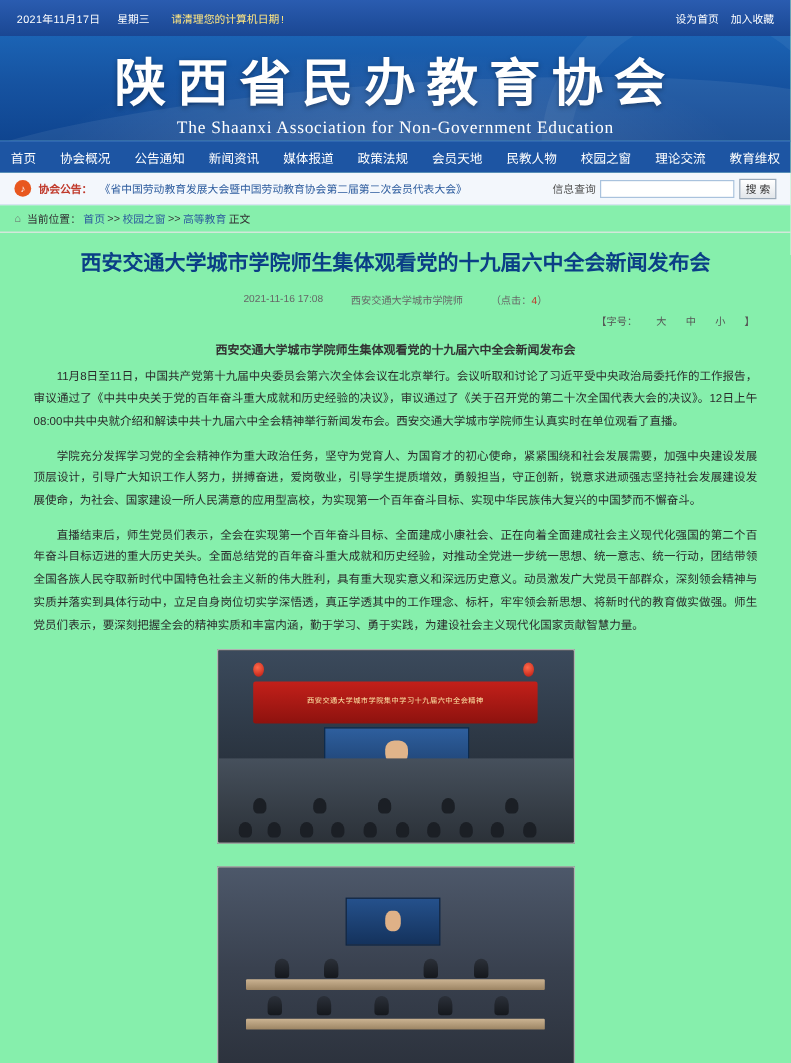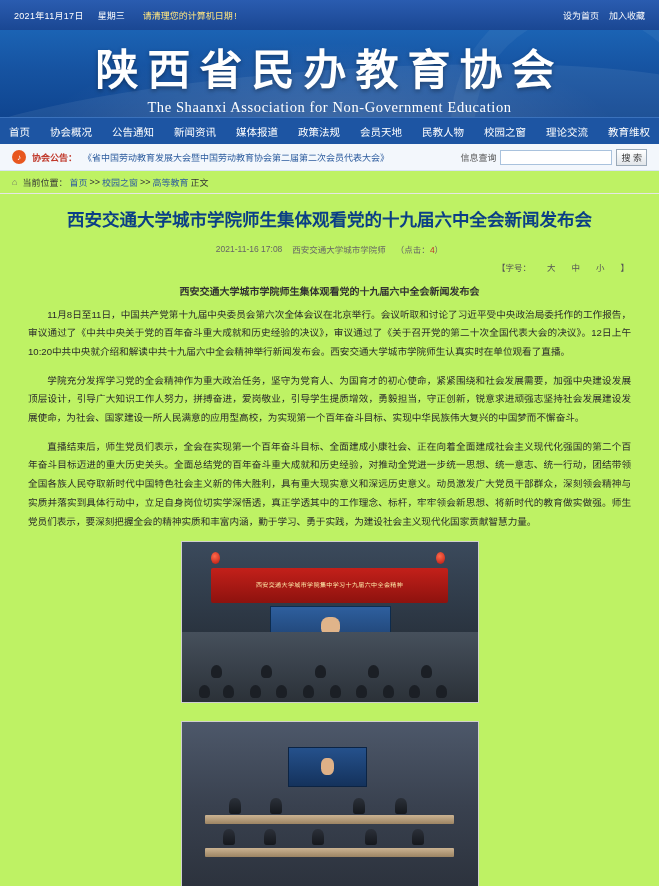--- a/index.html
+++ b/index.html
@@ -7,21 +7,21 @@
     margin: 0;
     padding: 0;
     background: #ffffff;
     font-family: "Liberation Sans", sans-serif;
   }
   #page {
     position: relative;
     width: 659px;
     height: 886px;
     margin: 0 auto;
-    background: #bef264;
+    background: #86efac;
     overflow: hidden;
   }
 
   
   .topbar {
     height: 30px;
     background: #1d4fa0;
     background: linear-gradient(#2a5cb0, #1a4793);
     display: flex;
     align-items: center;
@@ -180,21 +180,21 @@
     line-height: 1.4;
   }
   .art-meta {
     margin-top: 10px;
     text-align: center;
     font-size: 8.5px;
     color: #666666;
     display: flex;
     justify-content: center;
     align-items: center;
-    gap: 10px;
+    gap: 23px;
   }
   .art-meta .hits { color: #666; }
   .art-meta .hits b { color: #c0392b; font-weight: normal; }
   .font-size-bar {
     margin-top: 6px;
     text-align: right;
     font-size: 8.5px;
     color: #555555;
     display: flex;
     justify-content: flex-end;
@@ -381,21 +381,21 @@
       <span>【字号：</span>
       <span>大</span>
       <span>中</span>
       <span>小</span>
       <span>】</span>
     </div>
 
     <div class="art-subtitle">西安交通大学城市学院师生集体观看党的十九届六中全会新闻发布会</div>
 
     <div class="art-body">
-      <p>11月8日至11日，中国共产党第十九届中央委员会第六次全体会议在北京举行。会议听取和讨论了习近平受中央政治局委托作的工作报告，审议通过了《中共中央关于党的百年奋斗重大成就和历史经验的决议》，审议通过了《关于召开党的第二十次全国代表大会的决议》。12日上午10:20中共中央就介绍和解读中共十九届六中全会精神举行新闻发布会。西安交通大学城市学院师生认真实时在单位观看了直播。</p>
+      <p>11月8日至11日，中国共产党第十九届中央委员会第六次全体会议在北京举行。会议听取和讨论了习近平受中央政治局委托作的工作报告，审议通过了《中共中央关于党的百年奋斗重大成就和历史经验的决议》，审议通过了《关于召开党的第二十次全国代表大会的决议》。12日上午08:00中共中央就介绍和解读中共十九届六中全会精神举行新闻发布会。西安交通大学城市学院师生认真实时在单位观看了直播。</p>
       <p>学院充分发挥学习党的全会精神作为重大政治任务，坚守为党育人、为国育才的初心使命，紧紧围绕和社会发展需要，加强中央建设发展顶层设计，引导广大知识工作人努力，拼搏奋进，爱岗敬业，引导学生提质增效，勇毅担当，守正创新，锐意求进顽强志坚持社会发展建设发展使命，为社会、国家建设一所人民满意的应用型高校，为实现第一个百年奋斗目标、实现中华民族伟大复兴的中国梦而不懈奋斗。</p>
       <p>直播结束后，师生党员们表示，全会在实现第一个百年奋斗目标、全面建成小康社会、正在向着全面建成社会主义现代化强国的第二个百年奋斗目标迈进的重大历史关头。全面总结党的百年奋斗重大成就和历史经验，对推动全党进一步统一思想、统一意志、统一行动，团结带领全国各族人民夺取新时代中国特色社会主义新的伟大胜利，具有重大现实意义和深远历史意义。动员激发广大党员干部群众，深刻领会精神与实质并落实到具体行动中，立足自身岗位切实学深悟透，真正学透其中的工作理念、标杆，牢牢领会新思想、将新时代的教育做实做强。师生党员们表示，要深刻把握全会的精神实质和丰富内涵，勤于学习、勇于实践，为建设社会主义现代化国家贡献智慧力量。</p>
     </div>
 
     <div class="photo-wrap">
       <div class="photo photo-1">
         <div class="p1-wall"></div>
         <div class="p1-lantern" style="left:10%"></div>
         <div class="p1-lantern" style="left:86%"></div>
         <div class="p1-banner">西安交通大学城市学院集中学习十九届六中全会精神</div>

